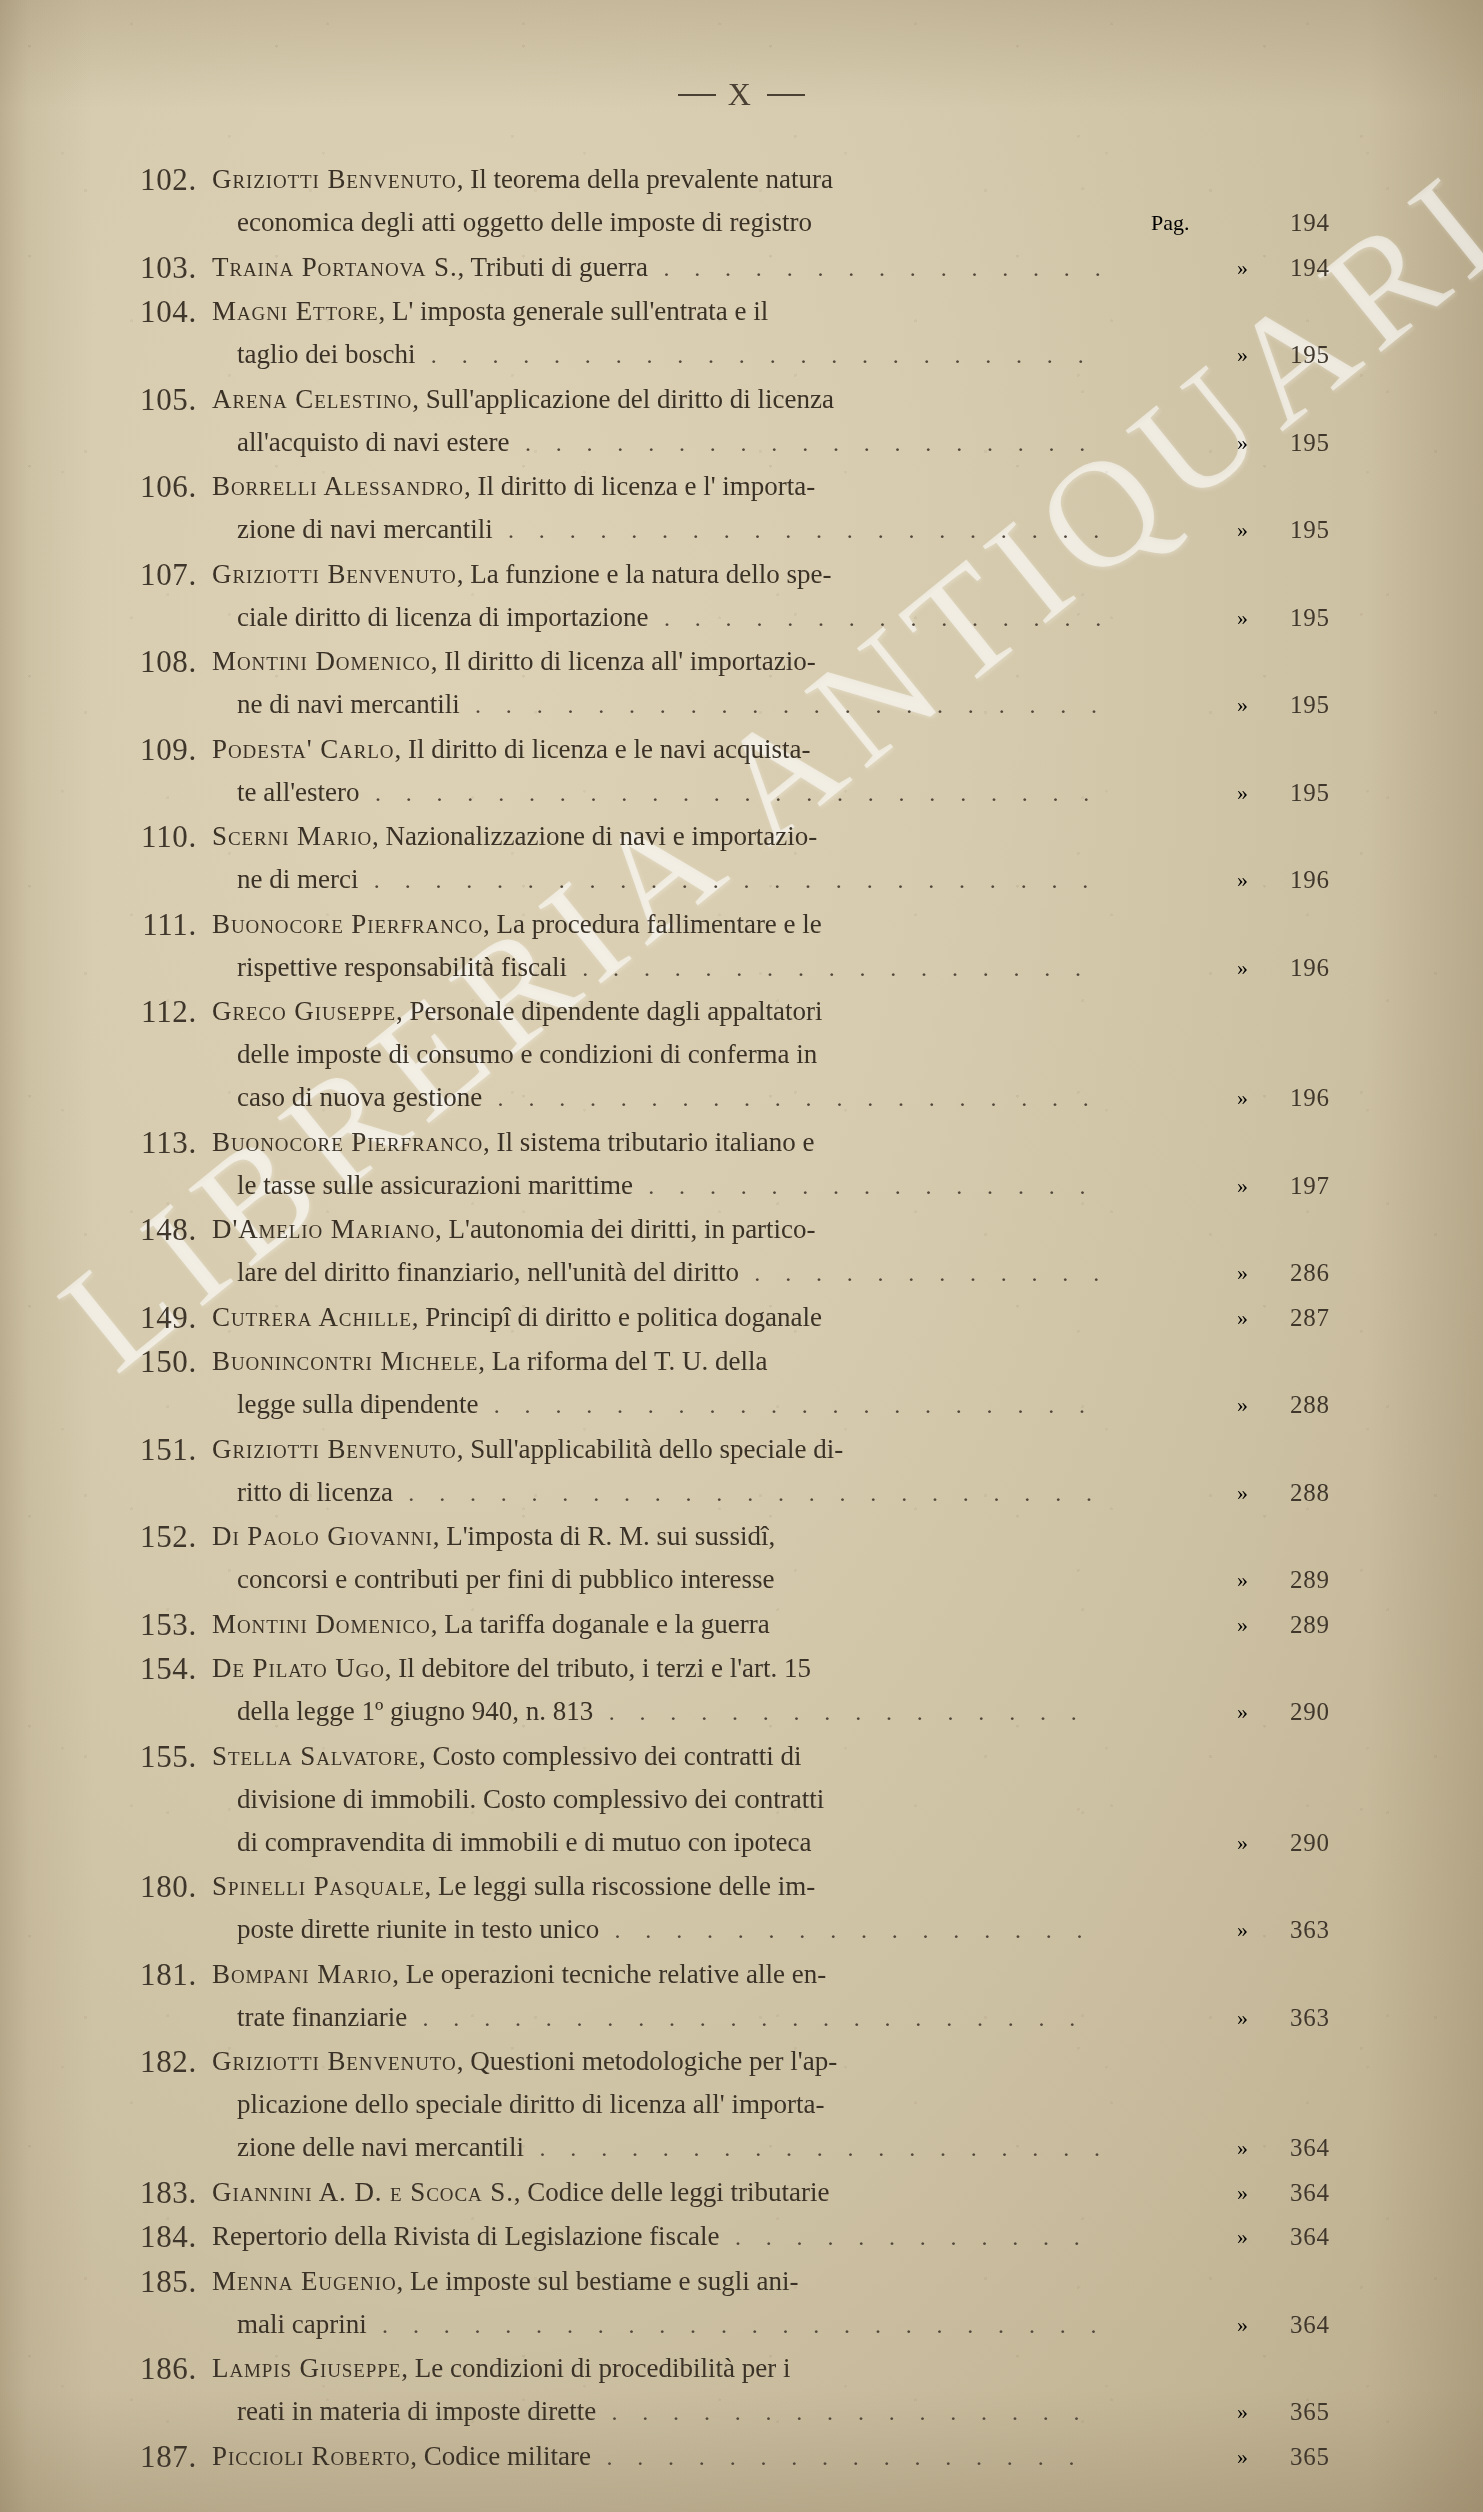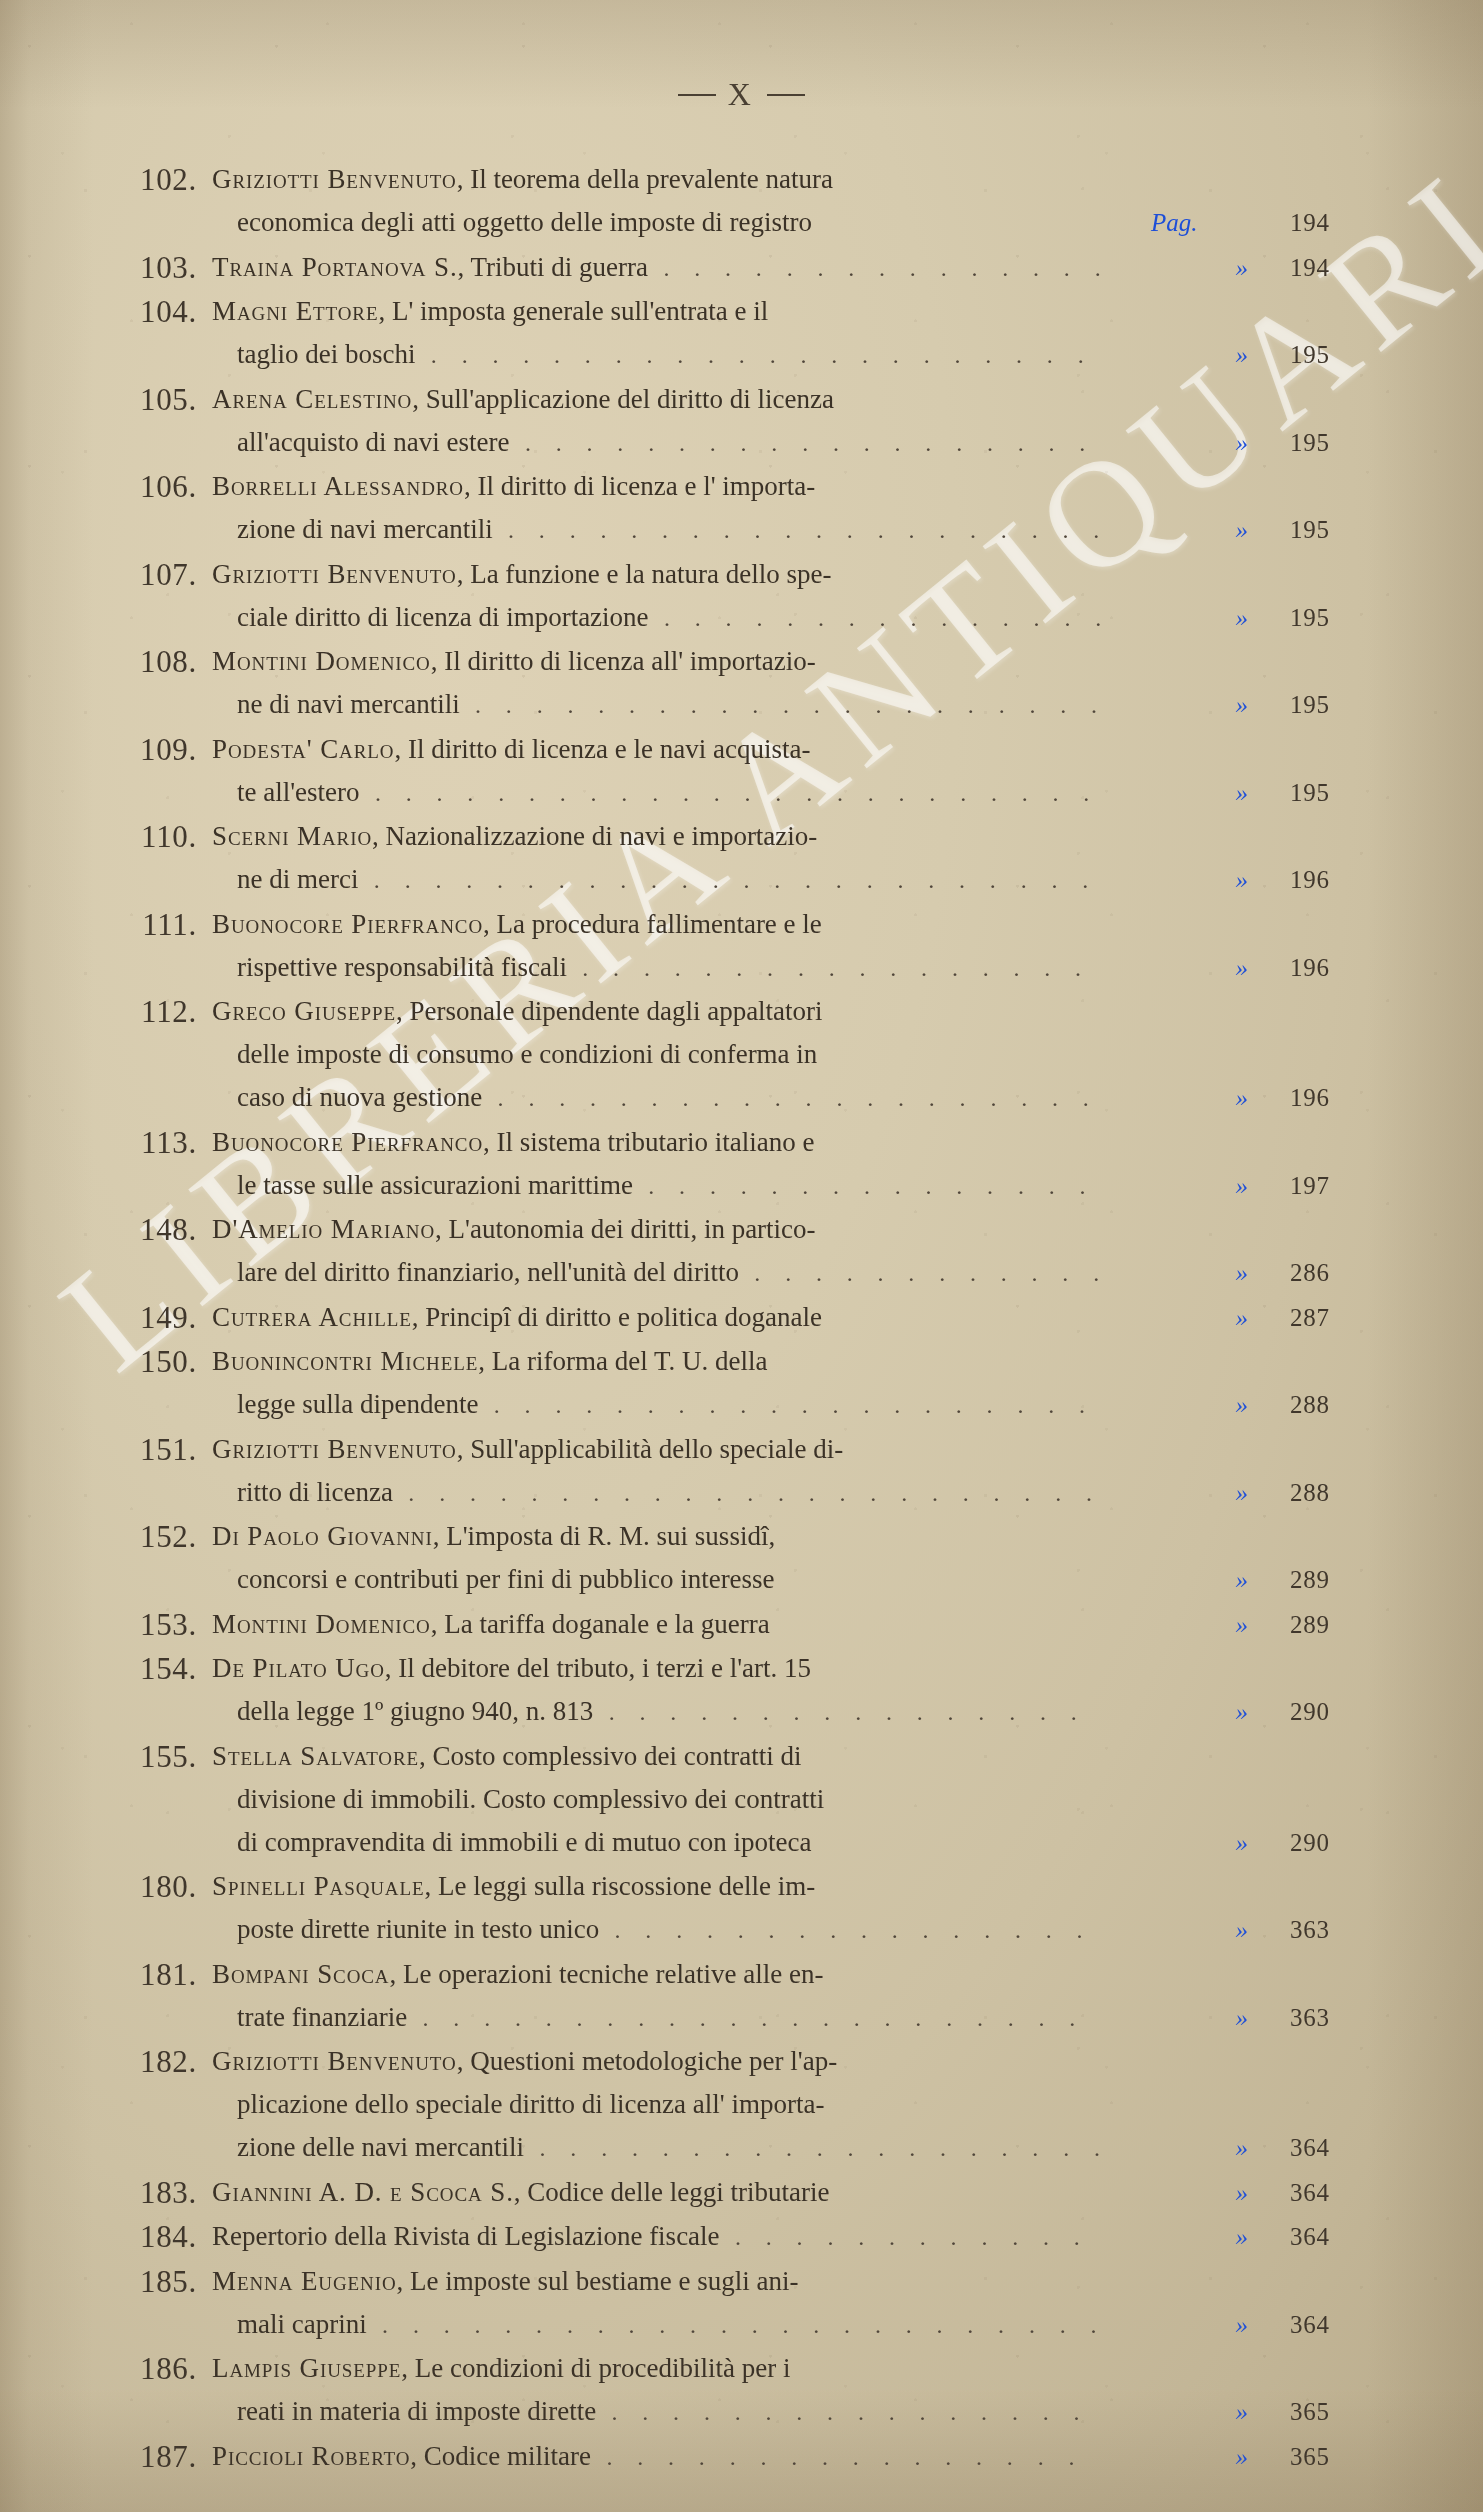--- a/index.html
+++ b/index.html
@@ -142,23 +142,22 @@
     color: #50463a;
     letter-spacing: 9.4px;
     font-size: 24px;
   }
 
   .pagmark {
     position: absolute;
     right: 128px;
     width: 87px;
     text-align: right;
-    font-size: 25px;
-    color: #1d4ed8;
-    font-style: italic;
+    font-size: 22px;
+    color: #000000;
   }
   .pagmark.lbl {
     right: 109px;
     width: 116px;
     text-align: left;
   }
 
   .pageno {
     position: absolute;
     right: 6px;
@@ -425,21 +424,21 @@
         </div>
         <div class="line">
           <span class="text indent"><span>poste dirette riunite in testo unico</span><span class="leaders">  . . . . . . . . . . . . . . . . . . . . . . . . . . . . . . . . . . . . . . . . . . . . . . . . . .</span></span>
           <span class="pagmark">»</span>
           <span class="pageno">363</span>
         </div>
       </div>
       <div class="entry">
         <div class="line">
           <span class="num">181.</span>
-          <span class="text"><span class="au">Bompani Scoca</span><span>, Le operazioni tecniche relative alle en-</span></span>
+          <span class="text"><span class="au">Bompani Mario</span><span>, Le operazioni tecniche relative alle en-</span></span>
         </div>
         <div class="line">
           <span class="text indent"><span>trate finanziarie</span><span class="leaders">  . . . . . . . . . . . . . . . . . . . . . . . . . . . . . . . . . . . . . . . . . . . . . . . . . .</span></span>
           <span class="pagmark">»</span>
           <span class="pageno">363</span>
         </div>
       </div>
       <div class="entry">
         <div class="line">
           <span class="num">182.</span>

